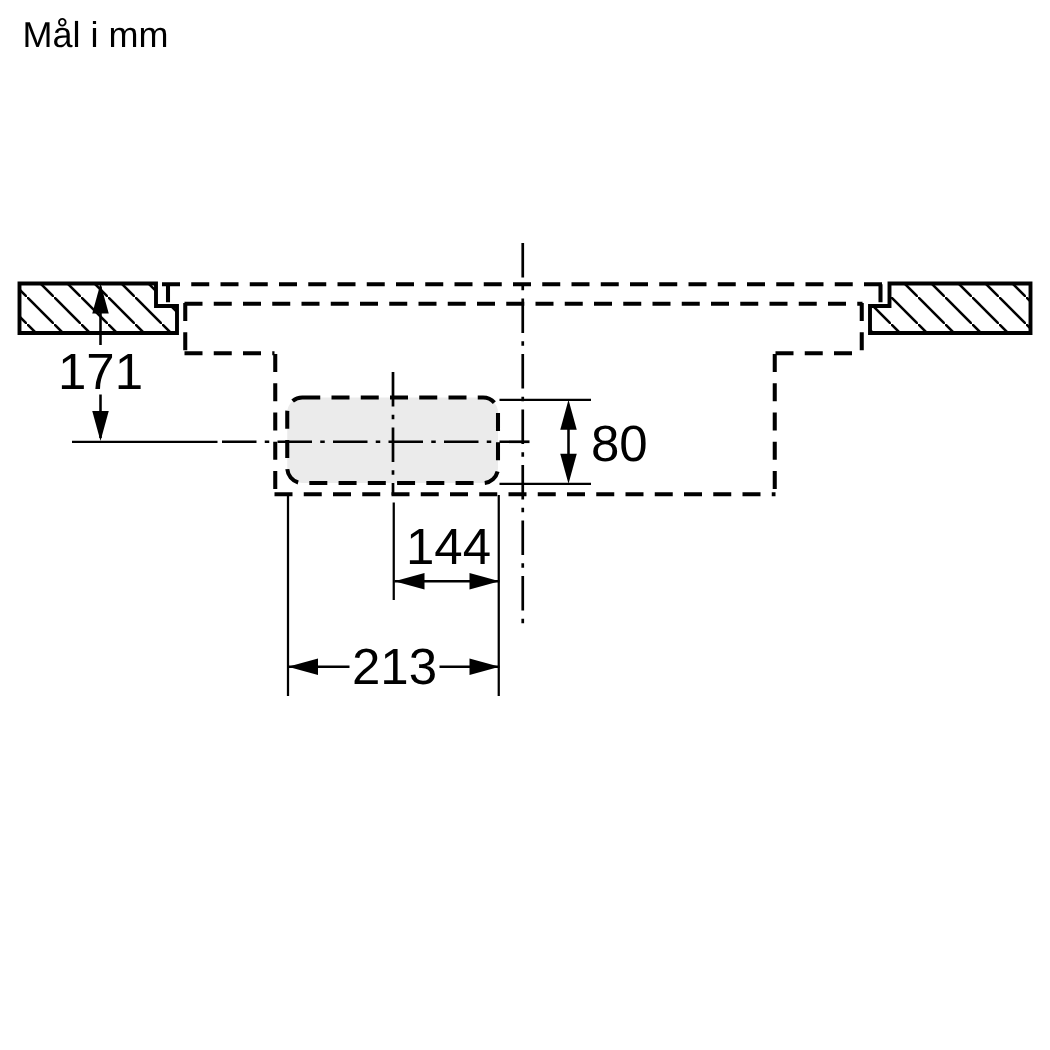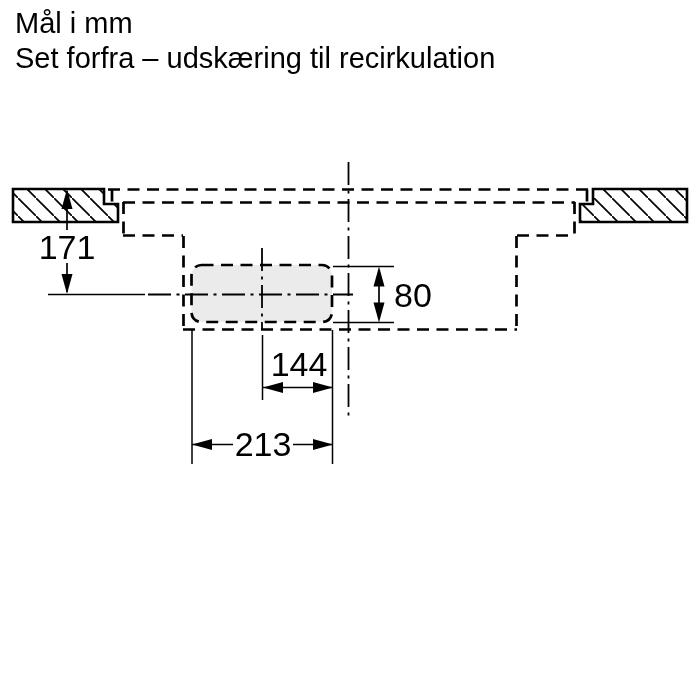--- a/index.html
+++ b/index.html
@@ -2,21 +2,21 @@
 <html><head>
 <meta charset="utf-8">
 <style>
   html,body { margin:0; padding:0; background:#fff; }
   .stage {
     position:relative; width:700px; height:700px; background:#fff;
     font-family:"Liberation Sans", sans-serif; overflow:hidden;
   }
   .title {
     position:absolute; left:15px; top:6px;
-    font-size:29px; line-height:35px; color:#000;
+    font-size:24px; line-height:35px; color:#000;
     letter-spacing:0; white-space:nowrap;
   }
   .diagram-svg { position:absolute; left:0; top:0; }
 
   .hatched   { fill:url(#hatchPattern); stroke:#000; stroke-width:2.6; }
   .dashed    { fill:none; stroke:#000; stroke-width:2.7; stroke-dasharray:12 7.5; }
   .cutout    { stroke:#000; stroke-width:2.7; stroke-dasharray:12 7.5; }
   .centerline{ fill:none; stroke:#000; stroke-width:1.8; stroke-dasharray:23 5.5 3 5.5; }
   .extline   { fill:none; stroke:#000; stroke-width:1.5; }
   .dimline   { fill:none; stroke:#000; stroke-width:1.7; }
@@ -24,21 +24,20 @@
   .labelbg   { fill:#fff; stroke:none; }
   .dimtext   { font-family:"Liberation Sans", sans-serif; font-size:34px; fill:#000; }
 </style>
 </head>
 <body>
 
 <div class="stage">
 
   <div class="title">
     <div>Mål i mm</div>
-    <div>Set forfra – udskæring til recirkulation</div>
   </div>
 
   <svg class="diagram-svg" width="700" height="700" viewBox="0 0 700 700">
     <defs>
       <pattern id="hatchPattern" width="18" height="18" patternUnits="userSpaceOnUse">
         <path d="M0 0 L18 18" stroke="#000" stroke-width="1.7"></path>
       </pattern>
     </defs>
 
     <path class="hatched" d="M13 189 H104 V204 H118 V222 H13 Z"></path>

